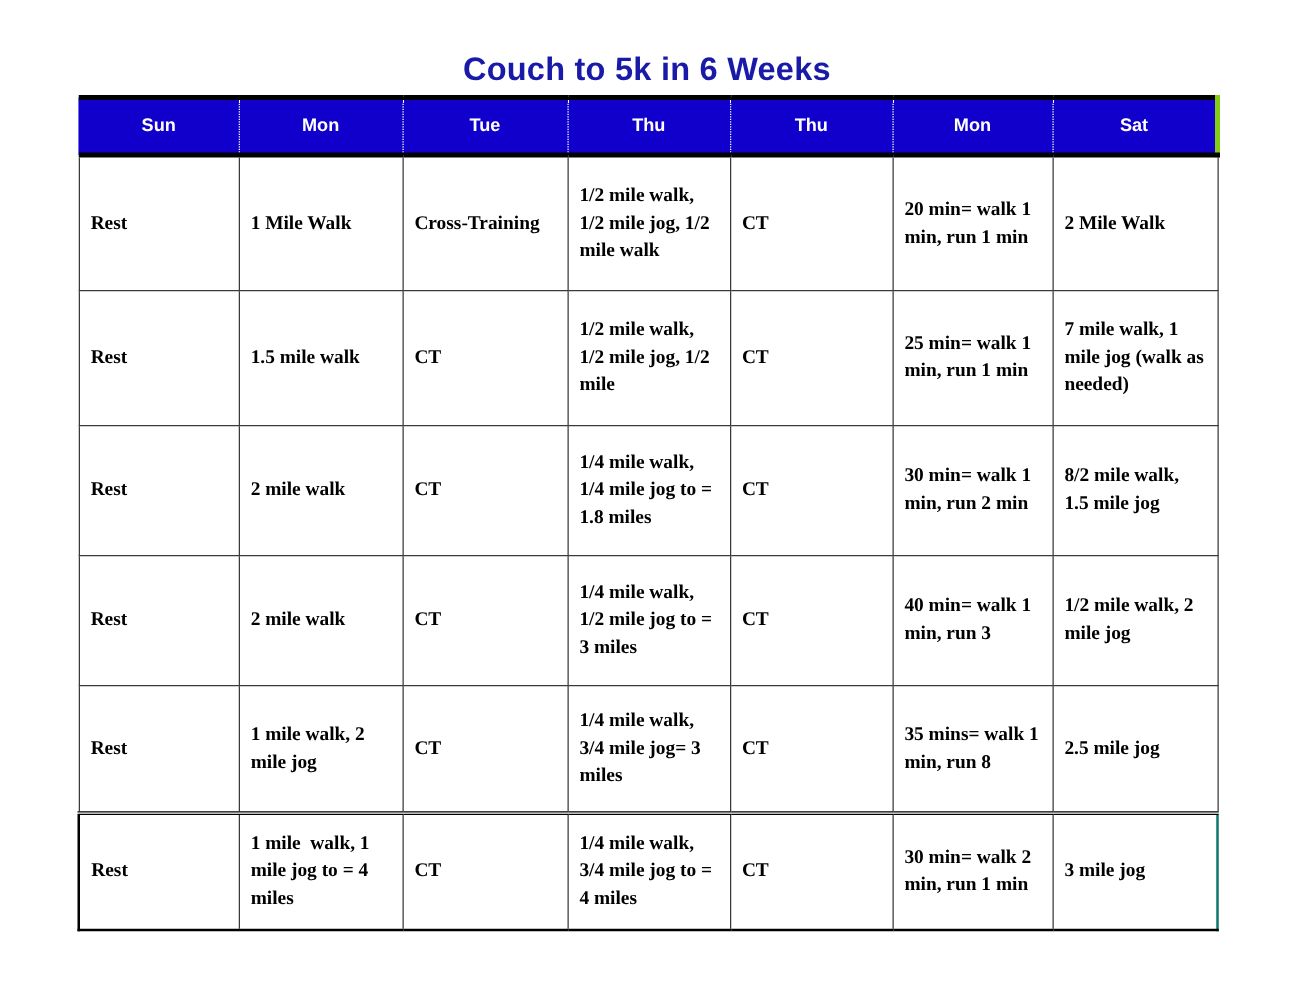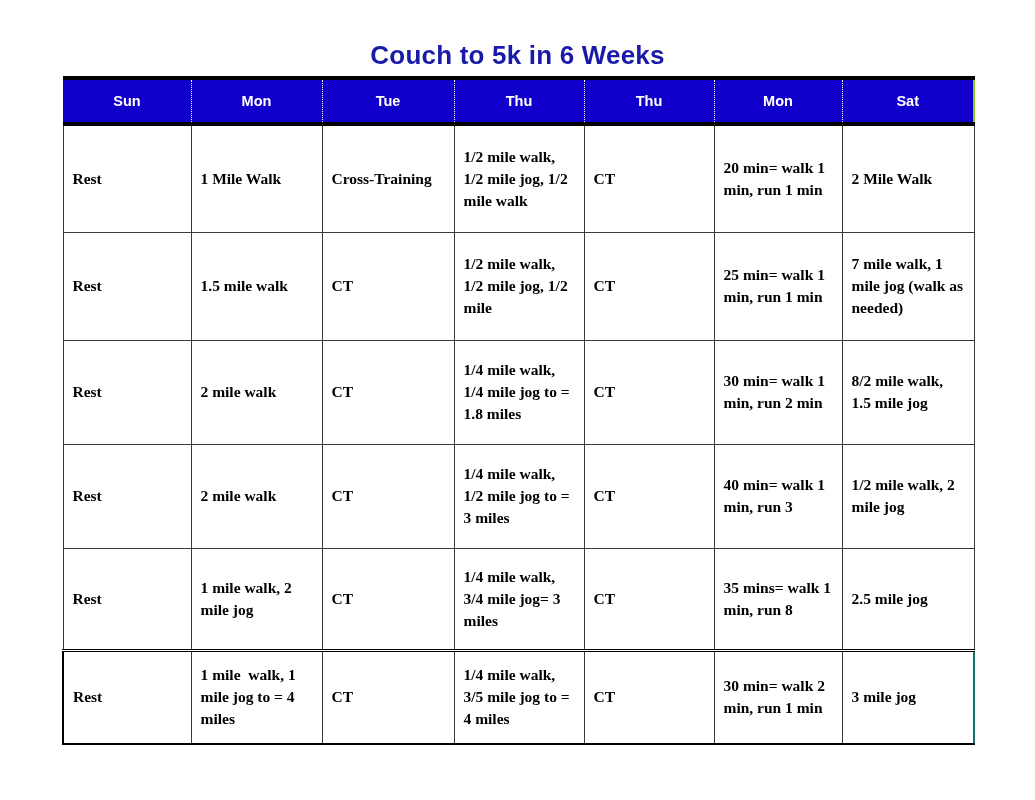--- a/index.html
+++ b/index.html
@@ -64,21 +64,21 @@
     padding: 0;
     border-top: 4px solid #000000;
     border-bottom: 4px solid #000000;
     border-left: 1px dotted #ffffff;
     border-right: 1px dotted #ffffff;
   }
   th.day-head:first-child {
     border-left: 1px solid #1100cc;
   }
   th.day-head:last-child {
-    border-right: 2px solid #84cc16;
+    border-right: 4px solid #84cc16;
   }
 
   
   td.cell {
     border: 1px solid #3a3a3a;
     padding: 6px 8px 6px 9px;
     vertical-align: middle;
     font-family: "Liberation Serif", "DejaVu Serif", serif;
     font-weight: bold;
     font-size: 15.5px;
@@ -185,21 +185,21 @@
           <td class="cell">1/4 mile walk, 3/4 mile jog= 3 miles</td>
           <td class="cell">CT</td>
           <td class="cell">35 mins= walk 1 min, run 8</td>
           <td class="cell">2.5 mile jog</td>
         </tr>
 
         <tr class="week-row r6">
           <td class="cell">Rest</td>
           <td class="cell">1 mile  walk, 1 mile jog to = 4 miles</td>
           <td class="cell">CT</td>
-          <td class="cell">1/4 mile walk, 3/5 mile jog to = 4 miles</td>
+          <td class="cell">1/4 mile walk, 3/4 mile jog to = 4 miles</td>
           <td class="cell">CT</td>
           <td class="cell">30 min= walk 2 min, run 1 min</td>
           <td class="cell">3 mile jog</td>
         </tr>
 
       </tbody>
     </table>
   </div>
 
 </div>

